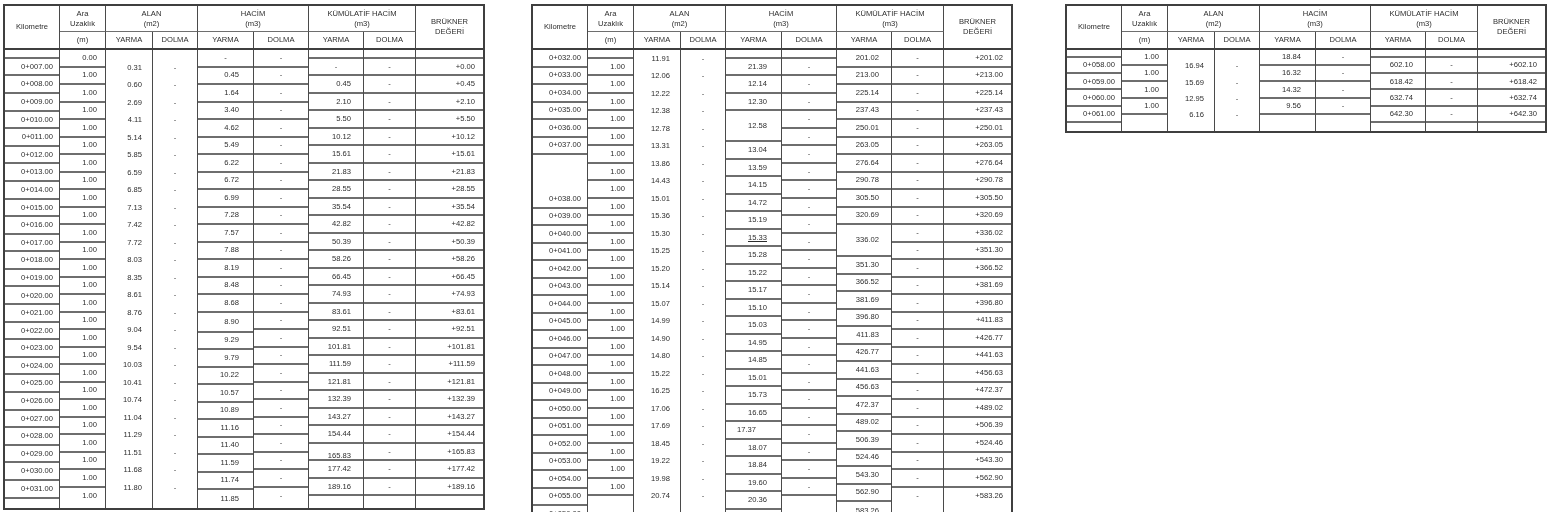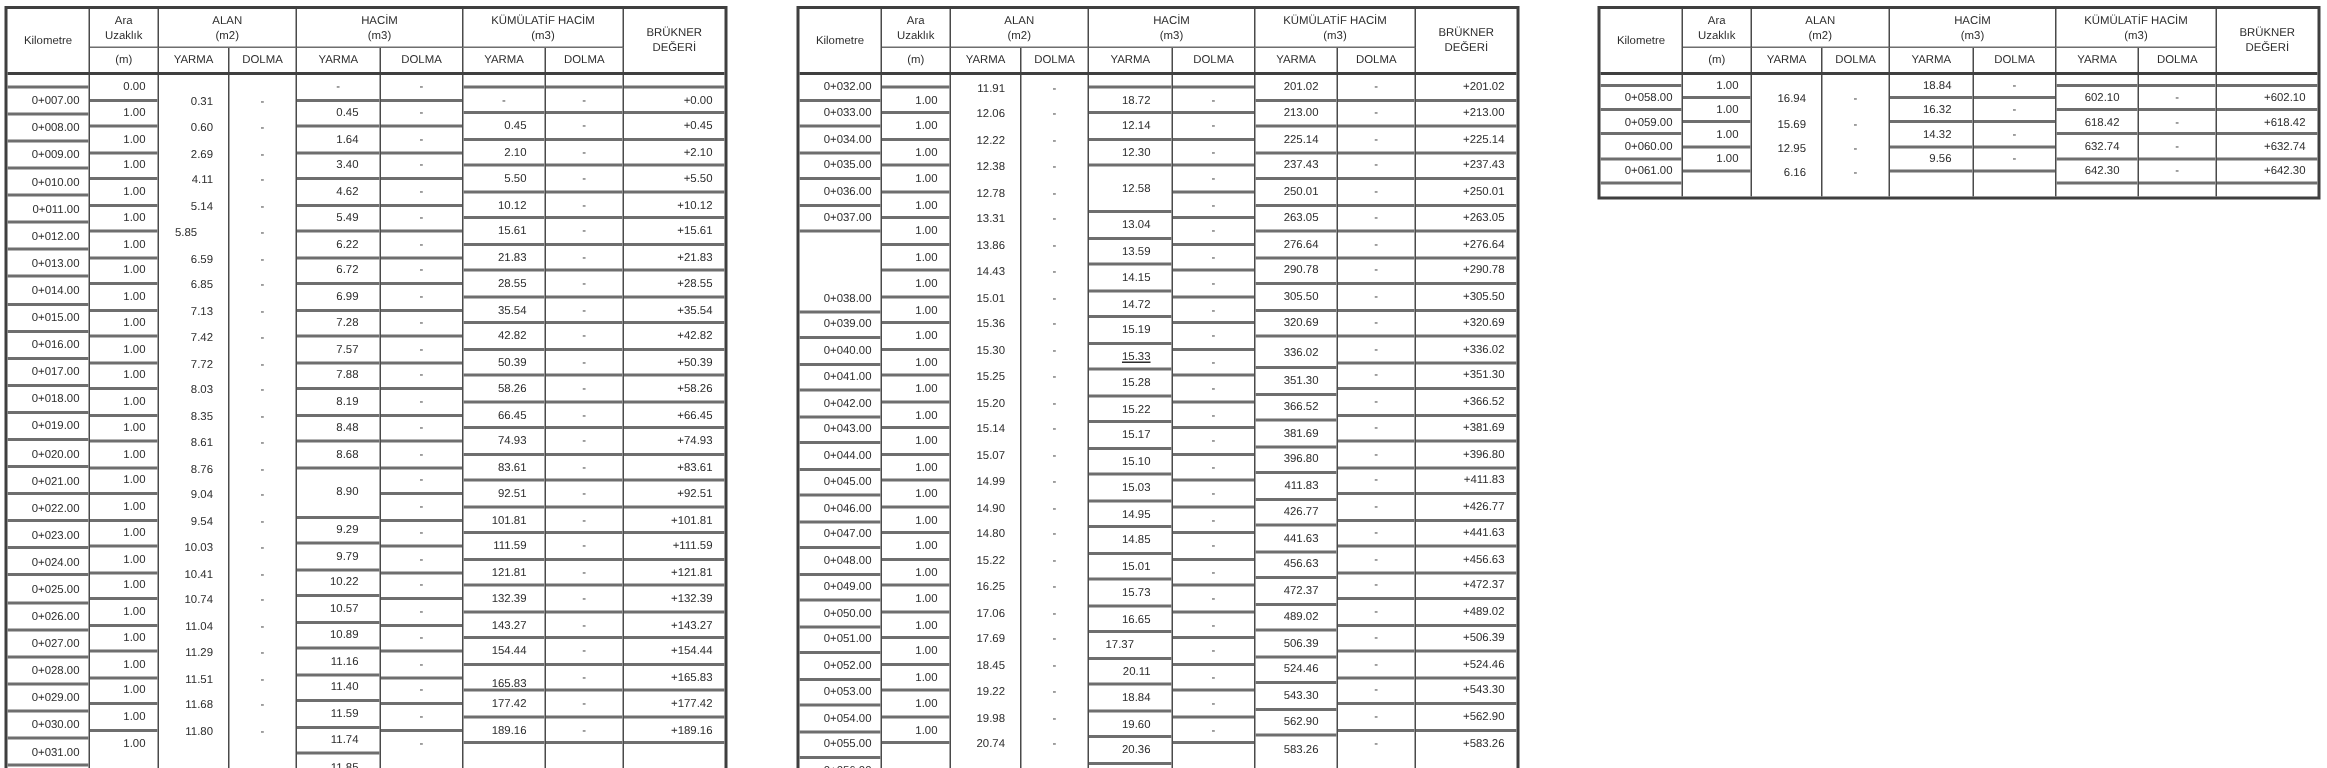--- a/index.html
+++ b/index.html
@@ -301,21 +301,21 @@
           </div>
           <div class="cell num" style="height: 17.5px;">
             <span>2.69</span>
           </div>
           <div class="cell num" style="height: 17.5px;">
             <span>4.11</span>
           </div>
           <div class="cell num" style="height: 17.5px;">
             <span>5.14</span>
           </div>
-          <div class="cell num" style="height: 17.5px; justify-content: center;">
+          <div class="cell num" style="height: 17.5px;">
             <span>5.85</span>
           </div>
           <div class="cell num" style="height: 17.5px;">
             <span>6.59</span>
           </div>
           <div class="cell num" style="height: 17.5px;">
             <span>6.85</span>
           </div>
           <div class="cell num" style="height: 17.5px;">
             <span>7.13</span>
@@ -488,21 +488,21 @@
           </div>
           <div class="cell lined num" style="height: 17.5px;">
             <span>8.19</span>
           </div>
           <div class="cell lined num" style="height: 17.5px;">
             <span>8.48</span>
           </div>
           <div class="cell lined num" style="height: 17.5px;">
             <span>8.68</span>
           </div>
-          <div class="cell lined num" style="height: 33px;">
+          <div class="cell lined num" style="height: 20px;">
             <span>8.90</span>
           </div>
           <div class="cell lined num" style="height: 17.5px;">
             <span>9.29</span>
           </div>
           <div class="cell lined num" style="height: 17.5px;">
             <span>9.79</span>
           </div>
           <div class="cell lined num" style="height: 17.5px;">
             <span>10.22</span>
@@ -1212,21 +1212,21 @@
           <div class="cell ctr" style="height: 17.5px;">
             <span>-</span>
           </div>
           <div class="cell ctr" style="height: 17.5px;">
             <span>-</span>
           </div>
         </div>
         <div class="col col-hacy">
           <div class="cell lined num" style="height: 8.75px;"></div>
           <div class="cell lined num" style="height: 17.5px;">
-            <span>18.72</span>
+            <span>21.39</span>
           </div>
           <div class="cell lined num" style="height: 17.5px;">
             <span>12.14</span>
           </div>
           <div class="cell lined num" style="height: 17.5px;">
             <span>12.30</span>
           </div>
           <div class="cell lined num" style="height: 31px;">
             <span>12.58</span>
           </div>
@@ -1275,21 +1275,21 @@
           <div class="cell lined num" style="height: 17.5px;">
             <span>15.73</span>
           </div>
           <div class="cell lined num" style="height: 17.5px;">
             <span>16.65</span>
           </div>
           <div class="cell lined num" style="height: 17.5px; justify-content: center;">
             <span>17.37</span>
           </div>
           <div class="cell lined num" style="height: 17.5px;">
-            <span>20.11</span>
+            <span>18.07</span>
           </div>
           <div class="cell lined num" style="height: 17.5px;">
             <span>18.84</span>
           </div>
           <div class="cell lined num" style="height: 17.5px;">
             <span>19.60</span>
           </div>
           <div class="cell lined num" style="height: 17.5px;">
             <span>20.36</span>
           </div>
@@ -1398,21 +1398,21 @@
           </div>
           <div class="cell lined num" style="height: 17.5px;">
             <span>290.78</span>
           </div>
           <div class="cell lined num" style="height: 17.5px;">
             <span>305.50</span>
           </div>
           <div class="cell lined num" style="height: 17.5px;">
             <span>320.69</span>
           </div>
-          <div class="cell lined num" style="height: 21px;">
+          <div class="cell lined num" style="height: 32px;">
             <span>336.02</span>
           </div>
           <div class="cell lined num" style="height: 17.5px;">
             <span>351.30</span>
           </div>
           <div class="cell lined num" style="height: 17.5px;">
             <span>366.52</span>
           </div>
           <div class="cell lined num" style="height: 17.5px;">
             <span>381.69</span>

